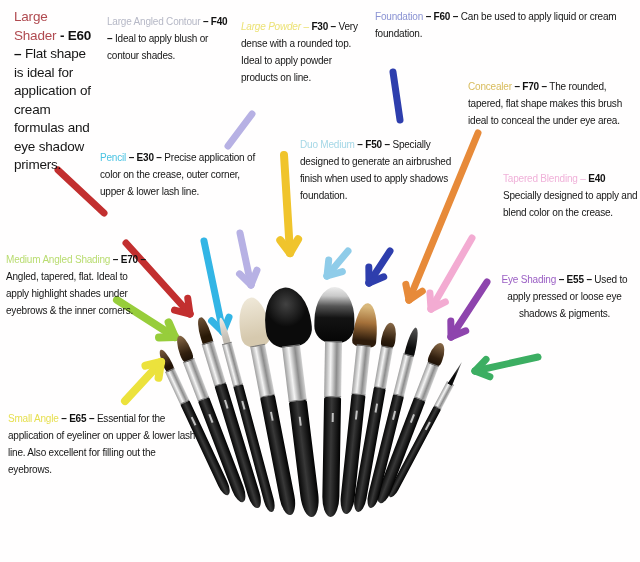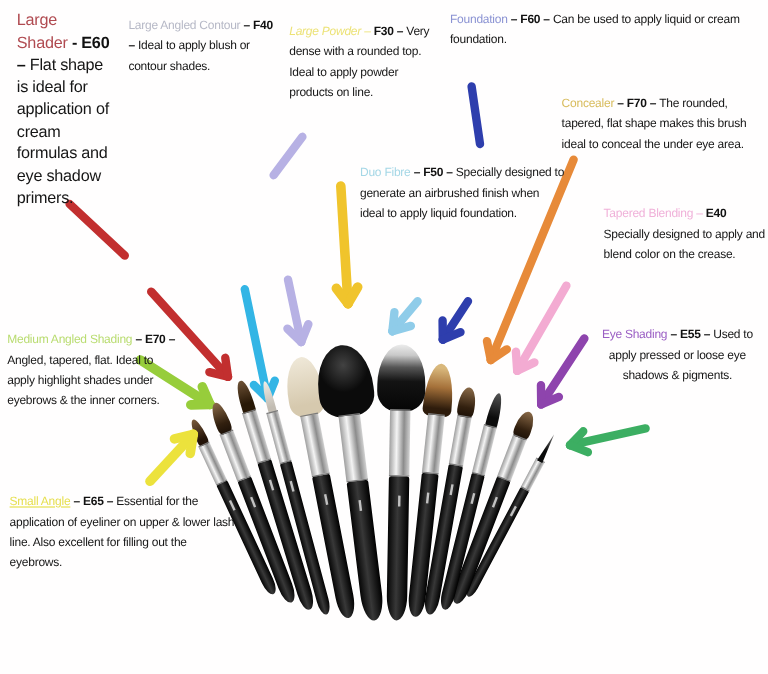--- a/index.html
+++ b/index.html
@@ -14,21 +14,21 @@
   
   .lb0{left:14px;top:8px;width:78px;font-size:13.5px;line-height:18.5px;}
   .lb1{left:107px;top:13px;width:122px;}
   .lb2{left:100px;top:149px;width:160px;}
   .lb3{left:241px;top:18px;width:130px;}
   .lb4{left:375px;top:8px;width:252px;}
   .lb5{left:468px;top:59px;width:162px;margin-top:19px;}
   .lb6{left:300px;top:136px;width:172px;}
   .lb7{left:503px;top:170px;width:142px;}
   .lb8{left:491px;top:271px;width:147px;text-align:center;}
-  .lb9{left:6px;top:275px;width:142px;}
+  .lb9{left:6px;top:251px;width:142px;}
   .lb10{left:8px;top:410px;width:192px;}
   .lb11{left:470px;top:398px;width:162px;}
   
   #brushes{position:absolute;left:0;top:0;width:640px;height:562px;}
   .brush{position:absolute;display:flex;flex-direction:column;align-items:center;transform-origin:50% 100%;}
   .tip{flex:0 0 auto;margin-bottom:-2px;}
   .ferrule{width:100%;flex:0 0 auto;background:linear-gradient(90deg,#9f9f9f,#f4f4f4 35%,#8c8c8c 70%,#d2d2d2);border-top:1px solid #7a7a7a;border-bottom:1px solid #7a7a7a;box-sizing:border-box;}
   .handle{width:100%;flex:1 1 auto;background:linear-gradient(90deg,#050505,#383838 45%,#000);border-radius:2px 2px 9px 9px/2px 2px 22px 22px;}
   .mark{width:2px;height:9px;background:rgba(255,255,255,.7);margin:16px auto 0;}
   .t-brown-s{background:linear-gradient(180deg,#7a5a3c,#241408 75%);border-radius:50% 50% 30% 30%/70% 70% 20% 20%;}
@@ -180,54 +180,59 @@
   <div class="label lb0">
     <span class="hdr" style="color: rgb(176, 74, 80);">Large Shader</span>
     <span class="code">- E60 –</span>
     <span class="desc">Flat shape is ideal for application of cream formulas and eye shadow primers.</span>
   </div>
   <div class="label lb1">
     <span class="hdr" style="color: rgb(182, 184, 198);">Large Angled Contour</span>
     <span class="code">– F40 –</span>
     <span class="desc">Ideal to apply blush or contour shades.</span>
   </div>
+  <div class="label lb2">
+    <span class="hdr" style="color: rgb(73, 195, 226);">Pencil</span>
+    <span class="code">– E30 –</span>
+    <span class="desc">Precise application of color on the crease, outer corner, upper &amp; lower lash line.</span>
+  </div>
   <div class="label lb3">
     <span class="hdr" style="color: rgb(236, 226, 118); font-style: italic;">Large Powder –</span>
     <span class="code">F30 –</span>
     <span class="desc">Very dense with a rounded top. Ideal to apply powder products on line.</span>
   </div>
   <div class="label lb4">
     <span class="hdr" style="color: rgb(139, 147, 211);">Foundation</span>
     <span class="code">– F60 –</span>
     <span class="desc">Can be used to apply liquid or cream foundation.</span>
   </div>
   <div class="label lb5">
     <span class="hdr" style="color: rgb(216, 188, 93);">Concealer</span>
     <span class="code">– F70 –</span>
     <span class="desc">The rounded, tapered, flat shape makes this brush ideal to conceal the under eye area.</span>
   </div>
   <div class="label lb6">
-    <span class="hdr" style="color: rgb(165, 215, 230);">Duo Fibre</span>
+    <span class="hdr" style="color: rgb(165, 215, 230);">Duo Medium</span>
     <span class="code">– F50 –</span>
-    <span class="desc">Specially designed to generate an airbrushed finish when ideal to apply liquid foundation.</span>
+    <span class="desc">Specially designed to generate an airbrushed finish when used to apply shadows foundation.</span>
   </div>
   <div class="label lb7">
     <span class="hdr" style="color: rgb(240, 177, 217);">Tapered Blending –</span>
     <span class="code">E40</span>
     <span class="desc">Specially designed to apply and blend color on the crease.</span>
   </div>
   <div class="label lb8">
     <span class="hdr" style="color: rgb(155, 95, 196);">Eye Shading</span>
     <span class="code">– E55 –</span>
     <span class="desc">Used to apply pressed or loose eye shadows &amp; pigments.</span>
   </div>
   <div class="label lb9">
     <span class="hdr" style="color: rgb(185, 220, 112);">Medium Angled Shading</span>
     <span class="code">– E70 –</span>
     <span class="desc">Angled, tapered, flat. Ideal to apply highlight shades under eyebrows &amp; the inner corners.</span>
   </div>
   <div class="label lb10">
-    <span class="hdr" style="color: rgb(230, 223, 78); text-decoration: underline;">Small Angle</span>
+    <span class="hdr" style="color: rgb(230, 223, 78);">Small Angle</span>
     <span class="code">– E65 –</span>
     <span class="desc">Essential for the application of eyeliner on upper &amp; lower lash line. Also excellent for filling out the eyebrows.</span>
   </div>
 
 </div>
 
 </body></html>

